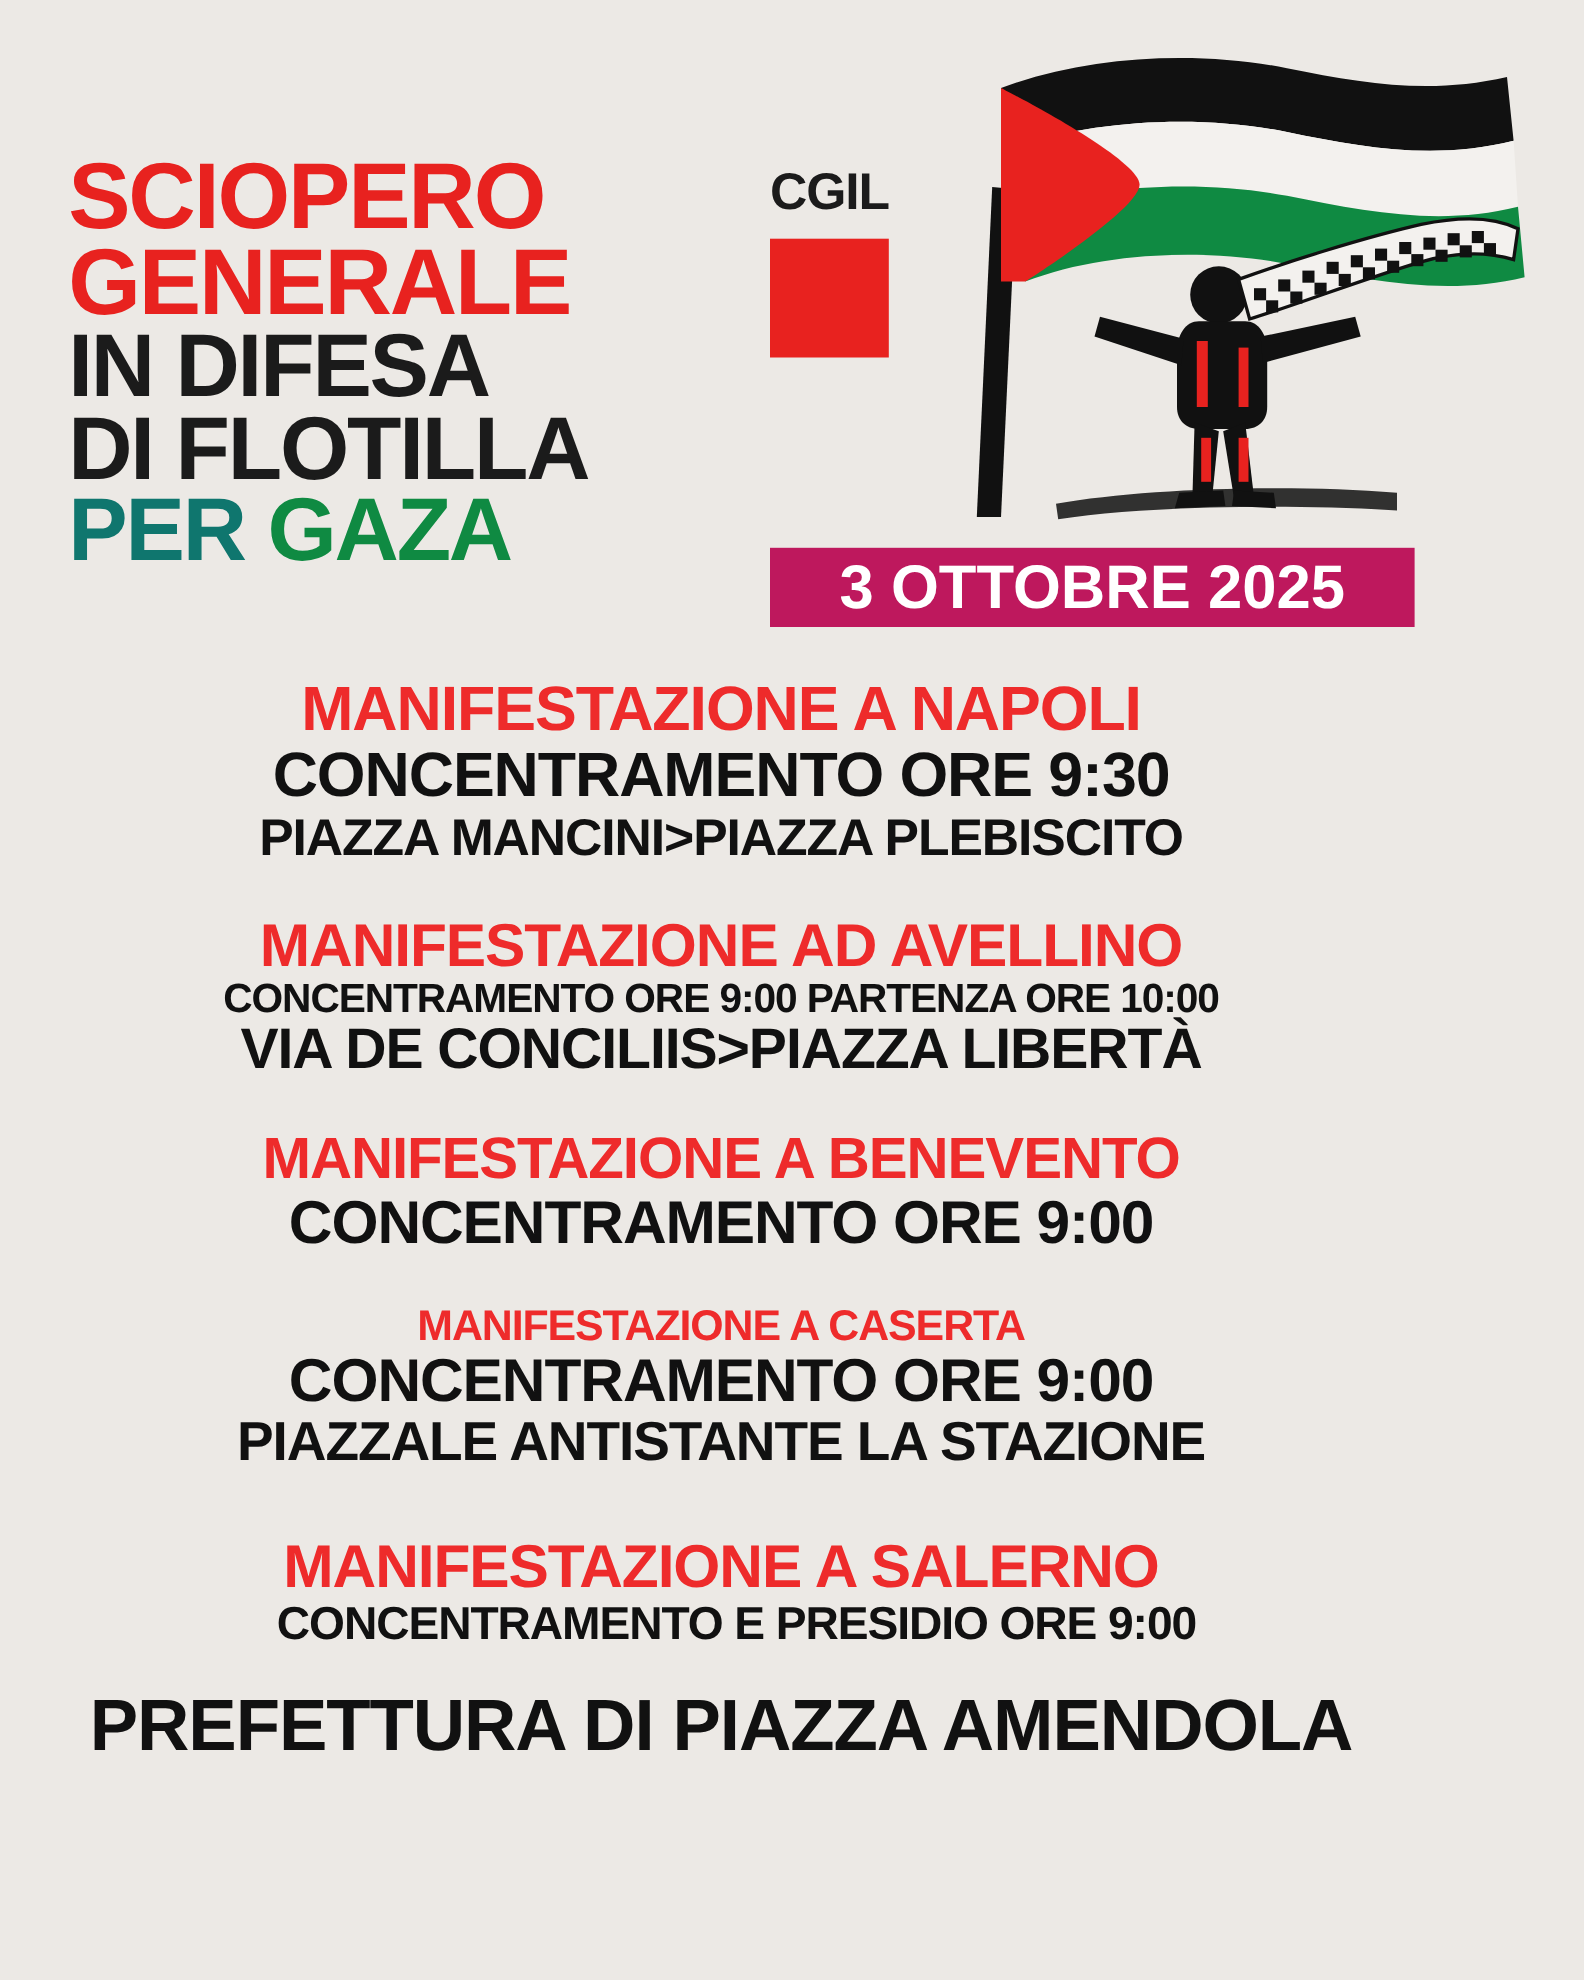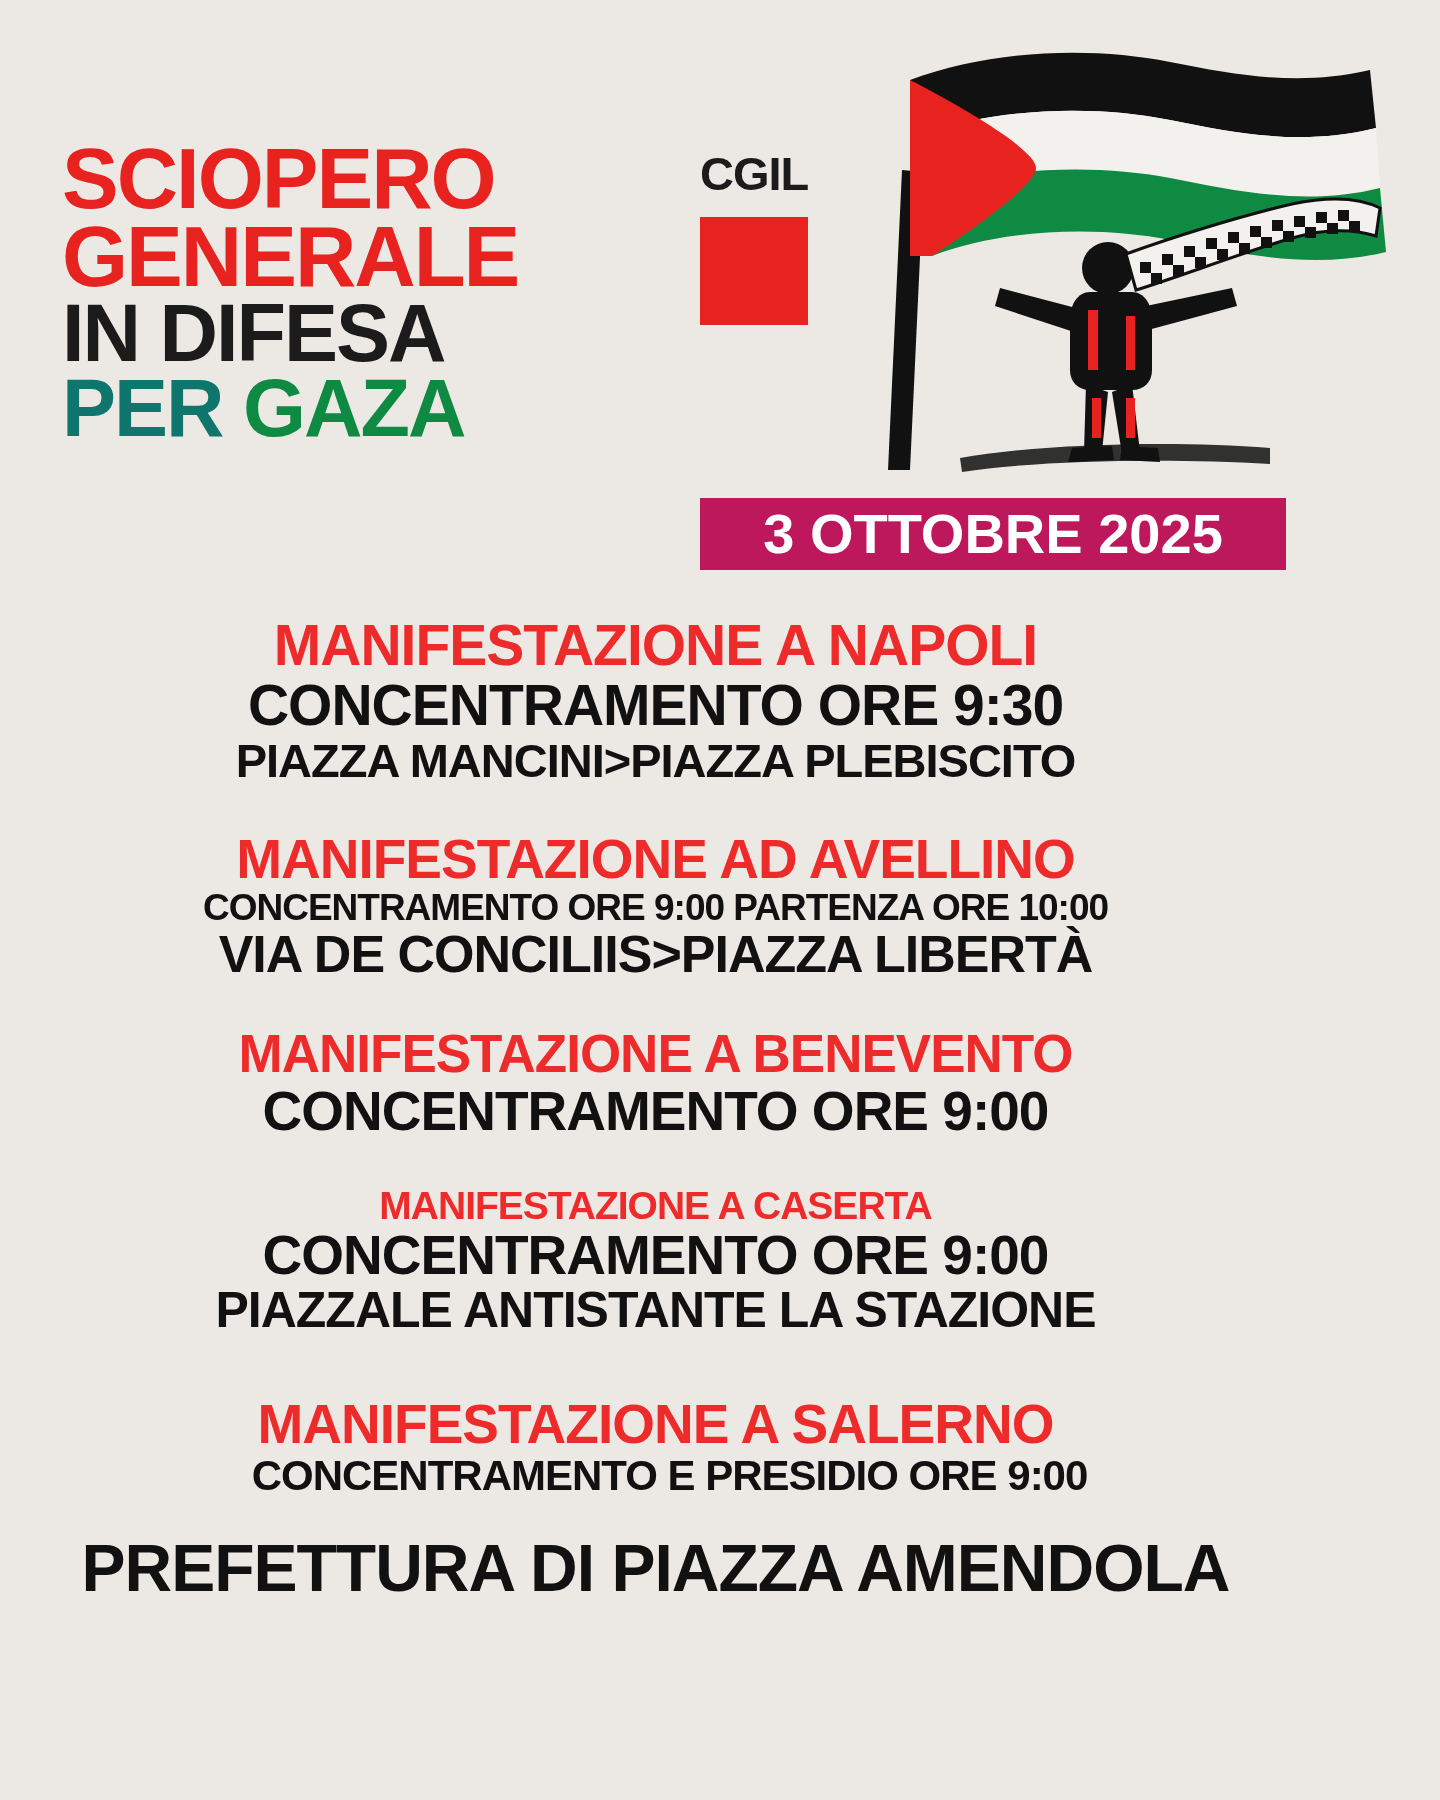--- a/index.html
+++ b/index.html
@@ -172,20 +172,21 @@
 <body>
 
 <div class="poster">
 
   <div class="header">
 
     <div class="headline">
       <span class="ln ln1">SCIOPERO</span>
       <span class="ln ln2">GENERALE</span>
       <span class="ln ln3">IN DIFESA</span>
+      <span class="ln ln4">DI FLOTILLA</span>
       <span class="ln ln5"><span class="red">PER</span> <span class="green">GAZA</span></span>
     </div>
 
     <div class="cgil">
       <div class="cgil-word">CGIL</div>
       <div class="cgil-square"></div>
     </div>
 
     <div class="flag-art">
       <svg viewBox="0 0 580 470" width="580" height="470" xmlns="http://www.w3.org/2000/svg">

